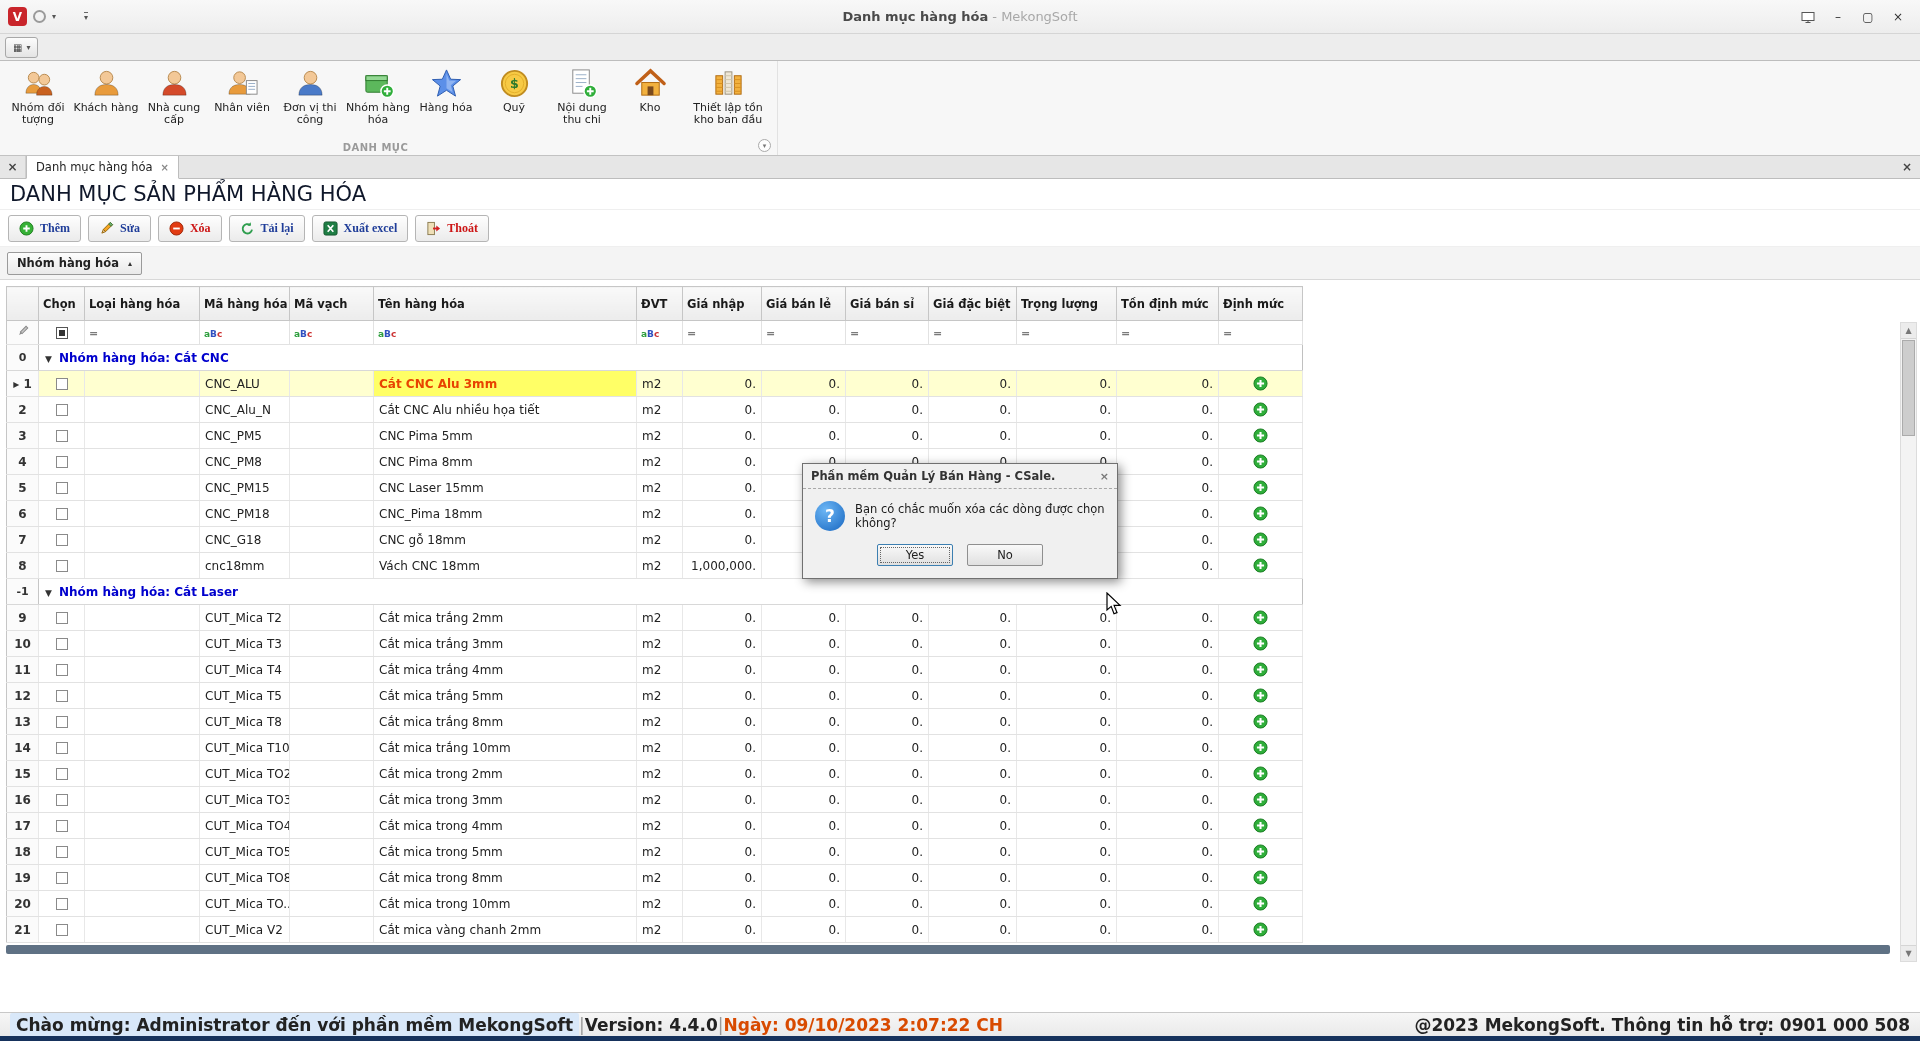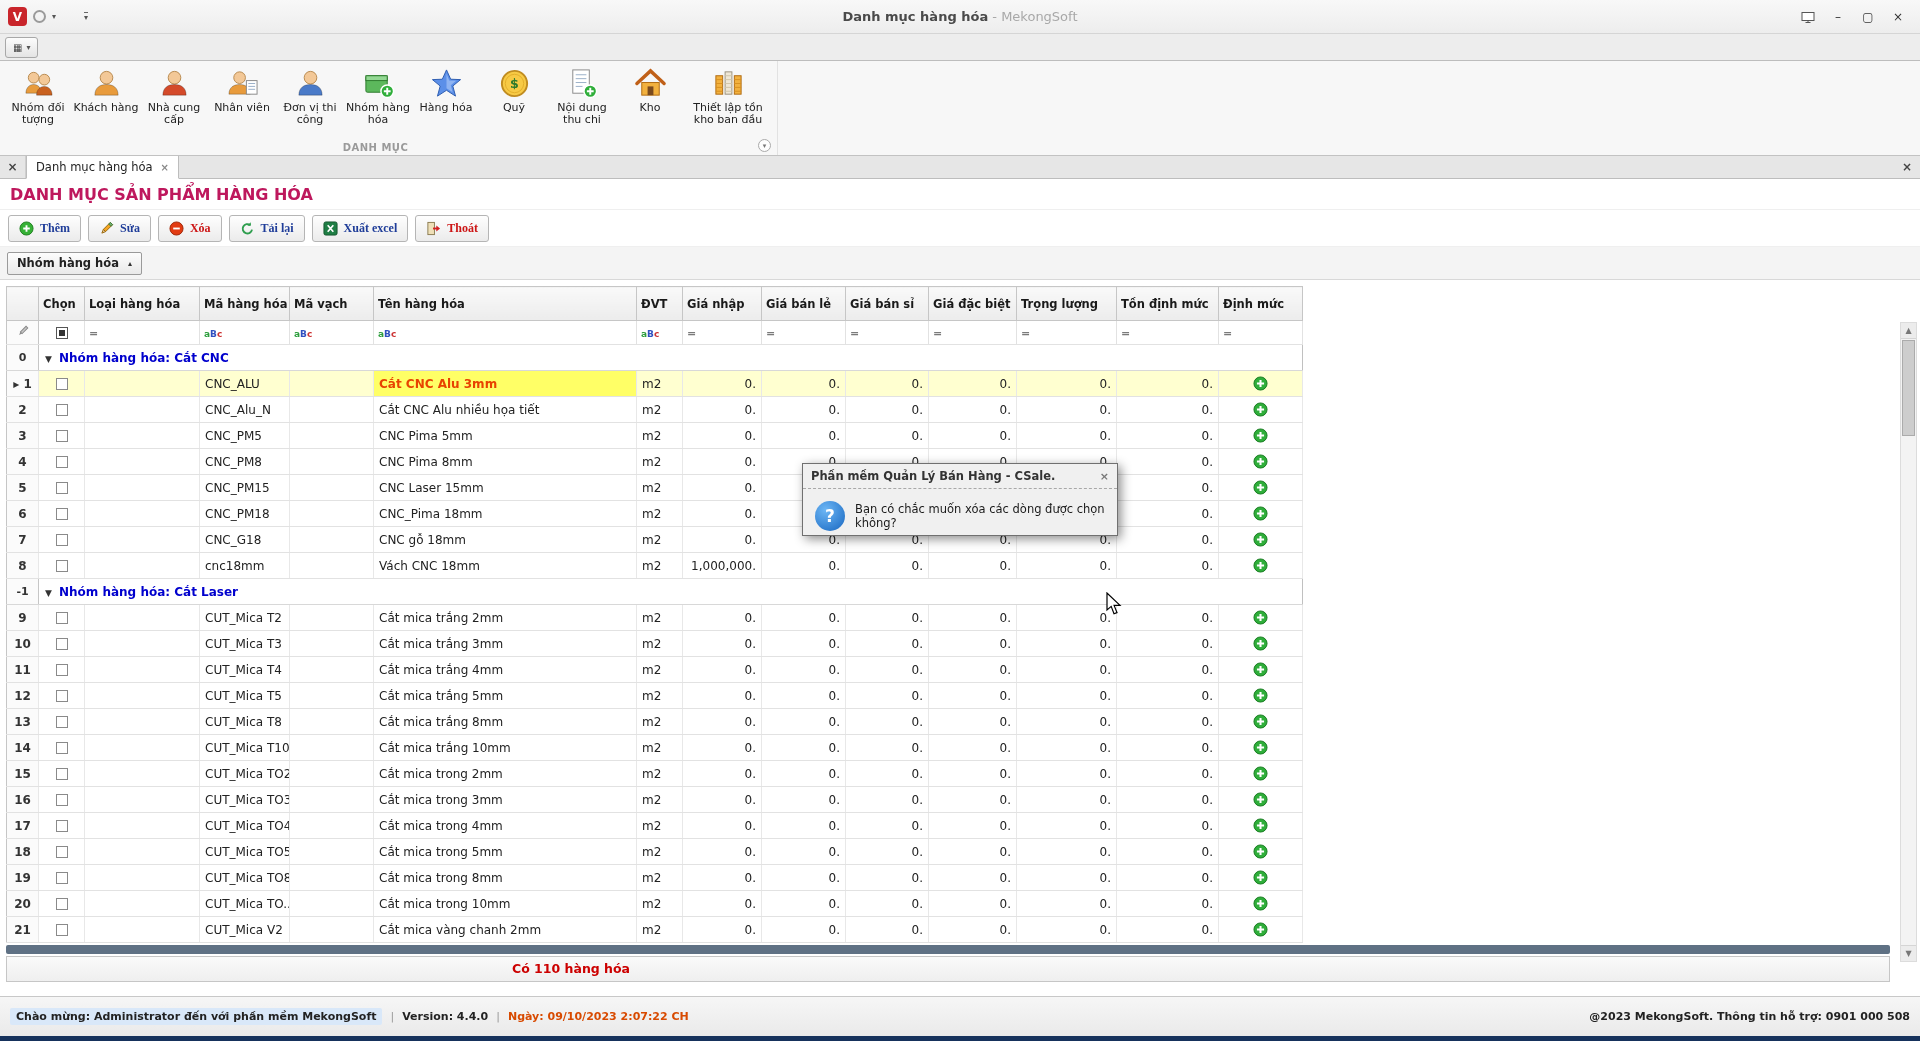--- a/index.html
+++ b/index.html
@@ -37,21 +37,21 @@
 
 
 .doc-tabbar{height:23px;background:#e6e6e6;border-bottom:1px solid #bdbdbd;display:flex;align-items:stretch}
 .doc-x{width:26px;display:flex;align-items:center;justify-content:center;color:#444;font-size:12px;font-weight:bold;border-right:1px solid #cfcfcf}
 .doc-tab{display:flex;align-items:center;gap:8px;padding:0 9px;background:#fff;border:1px solid #bdbdbd;border-top:none;border-bottom-color:#fff;margin-bottom:-1px;font-size:11.5px;white-space:nowrap}
 .dt-close{color:#888;font-size:10px;font-weight:bold}
 .doc-x-right{margin-left:auto;width:26px;display:flex;align-items:center;justify-content:center;color:#444;font-weight:bold}
 
 
 .page-titlebar{height:31px;display:flex;align-items:center;padding-left:10px;border-bottom:1px solid #efefef;background:#fff}
-.page-title{font-size:16px;font-weight:bold;color:#be185d}
+.page-title{font-size:21px;font-weight:normal;color:#0f172a}
 .toolbar{height:37px;display:flex;align-items:center;gap:7px;padding:0 8px;border-bottom:1px solid #efefef;background:#fff}
 .tb-btn{display:flex;align-items:center;gap:6px;height:27px;padding:0 10px;border:1px solid #b5b5b5;border-radius:3px;background:linear-gradient(#fefefe,#ebebeb);font-family:Liberation Serif, serif;font-size:12px;font-weight:bold;cursor:default}
 .tb-ico{width:15px;height:15px;display:inline-flex}
 .tb-ico svg{width:100%;height:100%}
 .tb-label.blue{color:#1f3d99}
 .tb-label.red{color:#cc1414}
 .groupby-bar{height:33px;background:#f4f4f4;border-bottom:1px solid #d8d8d8;display:flex;align-items:center;padding-left:7px}
 .group-chip{display:inline-flex;align-items:center;gap:9px;height:23px;padding:0 9px;border:1px solid #9a9a9a;border-radius:2px;background:linear-gradient(#fdfdfd,#e9e9e9);font-size:11.5px;font-weight:bold;color:#222}
 .group-chip .gc-caret{font-size:8px;color:#333}
 
@@ -85,21 +85,21 @@
 .gfoot-cell{padding-left:500px;color:#e318b6;font-weight:bold;font-size:12px;white-space:nowrap}
 .h-scroll{margin:2px 0 0 6px;width:1884px;height:9px;background:#5f7184;border-radius:2px}
 .grand-footer{margin:2px 0 0 6px;width:1884px;height:26px;border:1px solid #c6c6c6;background:linear-gradient(#fafafa,#efefef);position:relative}
 .grand-text{position:absolute;left:505px;top:4px;color:#cc0000;font-weight:bold;font-size:12.5px}
 .v-scroll{position:absolute;top:36px;right:3px;width:17px;height:640px;background:#f3f3f3;border:1px solid #dcdcdc}
 .v-arrow{height:16px;display:flex;align-items:center;justify-content:center;font-size:8px;color:#777;background:#ececec;border-bottom:1px solid #d5d5d5}
 .v-arrow.down{position:absolute;bottom:0;left:0;right:0;border-top:1px solid #d5d5d5;border-bottom:none}
 .v-thumb{position:absolute;top:17px;left:1px;right:1px;height:96px;background:#cdcdcd;border:1px solid #ababab}
 
 
-.statusbar{position:absolute;left:0;right:0;bottom:5px;height:40px;background:linear-gradient(#f6f6f6,#eaeaea);border-top:1px solid #c8c8c8;display:flex;align-items:center;font-size:11px;font-weight:bold;padding:0 10px;gap:8px;white-space:nowrap}
+.statusbar{position:absolute;left:0;right:0;bottom:5px;height:24px;background:linear-gradient(#f6f6f6,#eaeaea);border-top:1px solid #c8c8c8;display:flex;align-items:center;font-size:17px;font-weight:bold;padding:0 10px;white-space:nowrap}
 .sb-welcome{background:#d9e8f9;padding:2px 6px;border-radius:2px}
 .sb-sep{color:#999;font-weight:normal}
 .sb-date{color:#d84a00}
 .sb-right{margin-left:auto}
 .taskbar-strip{position:absolute;left:0;right:0;bottom:0;height:5px;background:#16325c}
 
 
 .dialog{position:absolute;left:802px;top:463px;width:316px;background:#f0f0f0;border:1px solid #707070;box-shadow:3px 3px 10px rgba(0,0,0,.45);z-index:50}
 .dlg-title{height:25px;display:flex;align-items:center;padding:0 8px;border-bottom:1px dashed #a8a8a8;font-size:11.5px;font-weight:bold;color:#333}
 .dlg-x{margin-left:auto;color:#777;font-weight:bold;font-size:11px}
@@ -873,23 +873,20 @@
           <td class="c-center"><span class="grid-plus">
               <svg viewBox="0 0 16 16">
                 <circle cx="8" cy="8" r="7" fill="#2fae3a" stroke="#157a1e"></circle>
                 <path d="M8 4.2v7.6M4.2 8h7.6" stroke="#fff" stroke-width="2.2"></path>
               </svg>
             </span></td>
         </tr>
       </tbody>
     </table>
   <div class="h-scroll"></div>
-  <div class="grand-footer">
-    <span class="grand-text">Có 110 hàng hóa</span>
-  </div>
   <div class="v-scroll">
     <div class="v-arrow">▲</div>
     <div class="v-thumb"></div>
     <div class="v-arrow down">▼</div>
   </div>
 </div>
 
 <div class="statusbar">
   <span class="sb-welcome">Chào mừng: Administrator đến với phần mềm MekongSoft</span>
   <span class="sb-sep">|</span>
@@ -902,19 +899,23 @@
 
 <div class="dialog">
   <div class="dlg-title">
     <span>Phần mềm Quản Lý Bán Hàng - CSale.</span>
     <span class="dlg-x">×</span>
   </div>
   <div class="dlg-body">
     <div class="q-icon">?</div>
     <div class="dlg-msg">Bạn có chắc muốn xóa các dòng được chọn không?</div>
   </div>
+  <div class="dlg-btns">
+    <button class="dlg-btn default">Yes</button>
+    <button class="dlg-btn">No</button>
+  </div>
 </div>
 
 <div class="cursor">
   <svg width="16" height="24" viewBox="0 0 16 24">
       <path d="M1 1 L1 18 L5.2 14.4 L8 21.8 L11 20.6 L8.1 13.4 L14 13.4 Z" fill="#fff" stroke="#000" stroke-width="1.2"></path>
     </svg>
 </div>
 
 </body></html>

